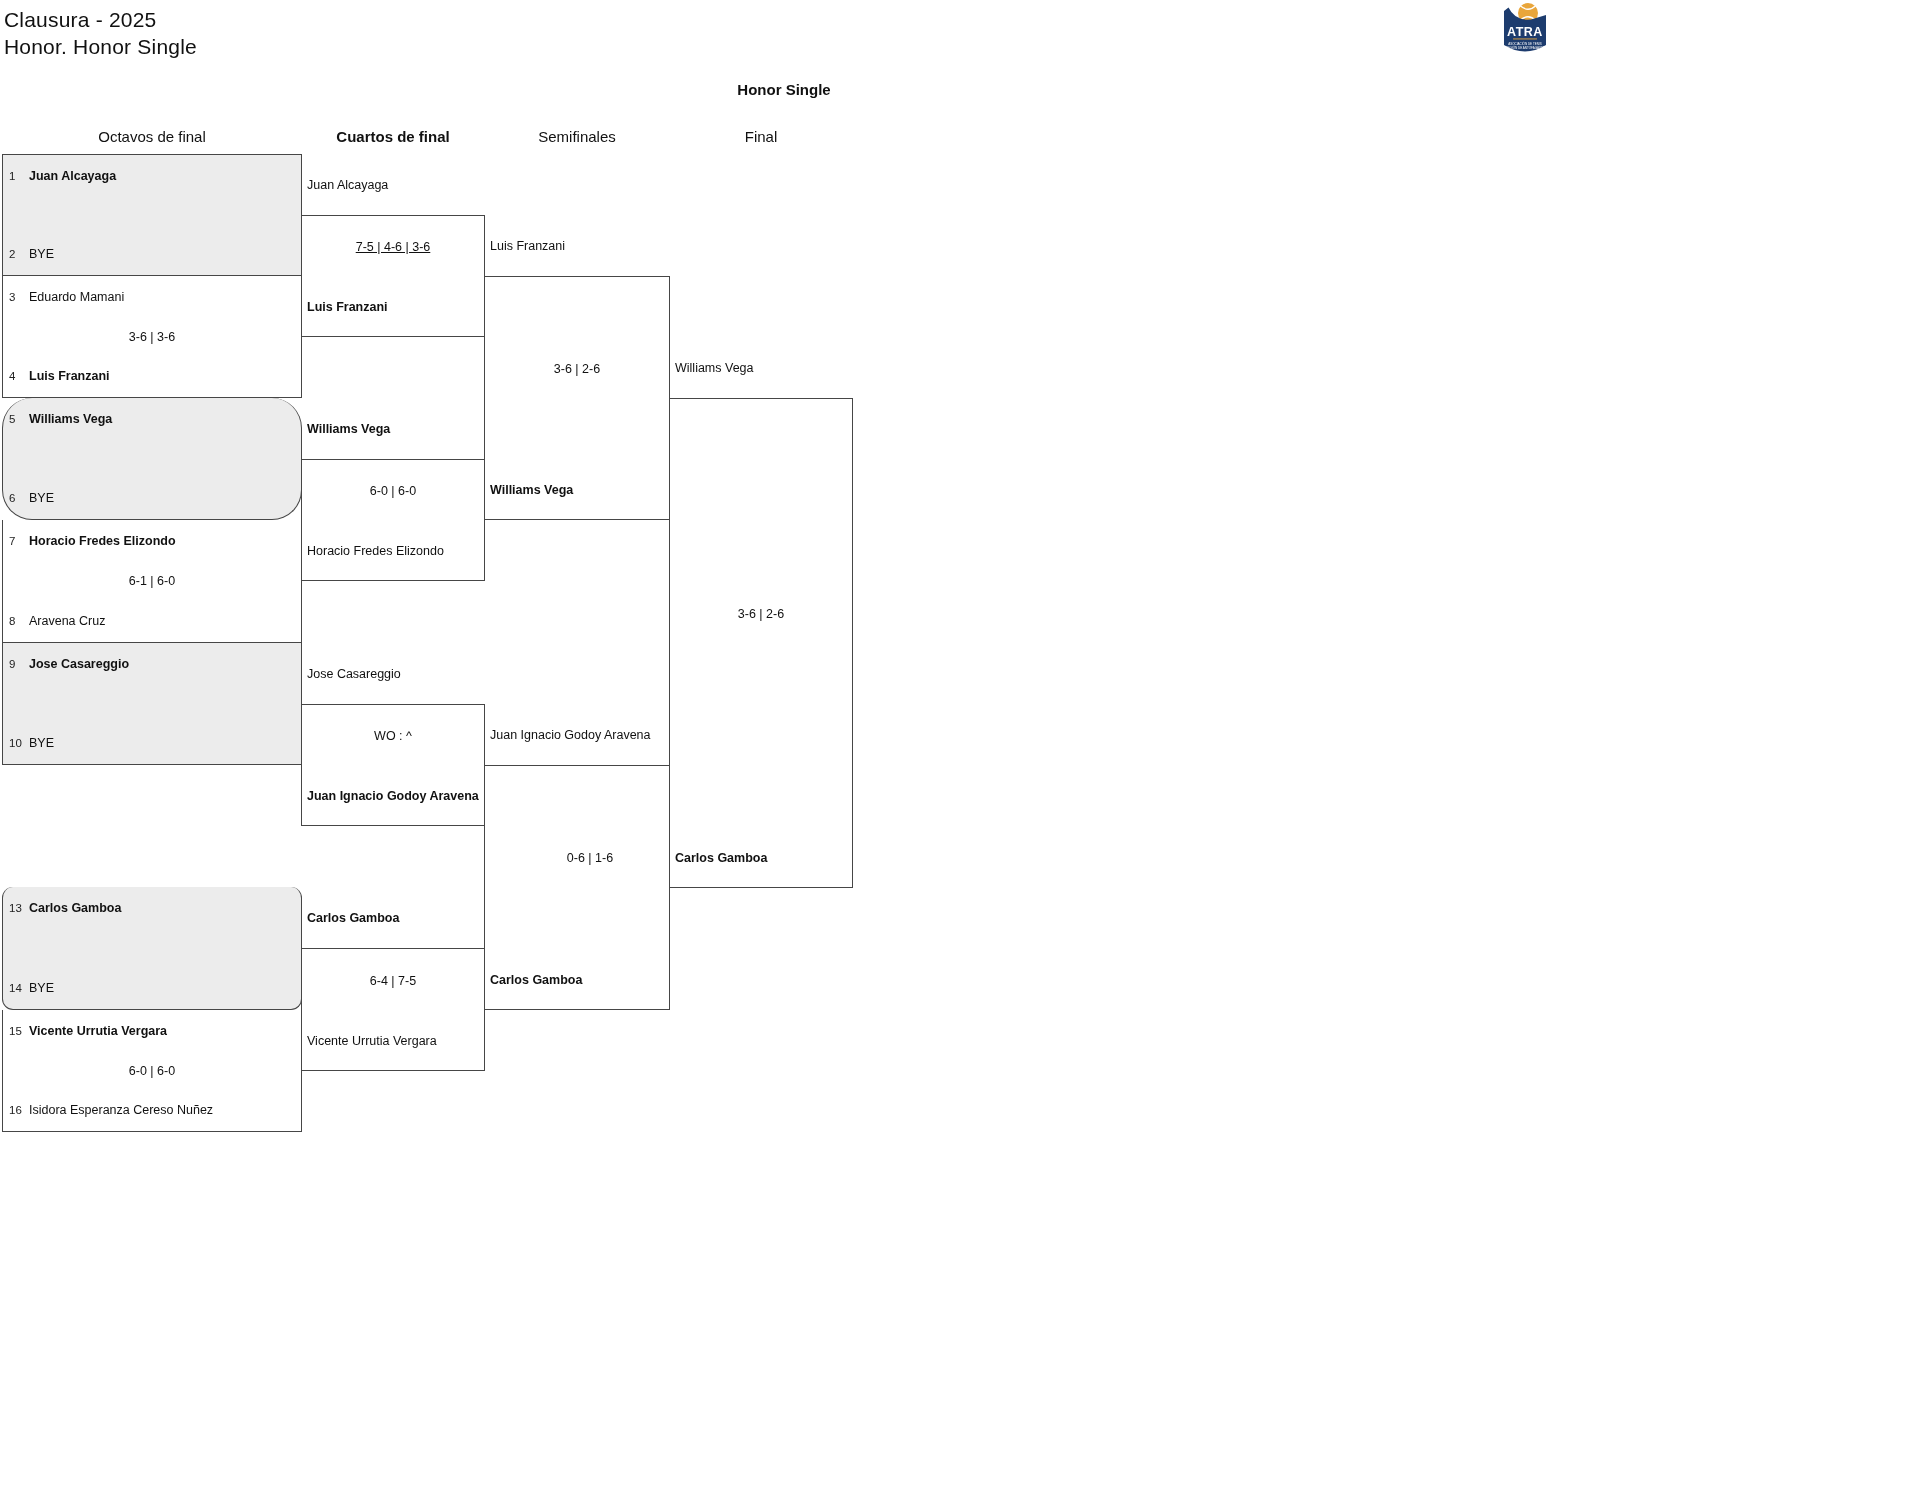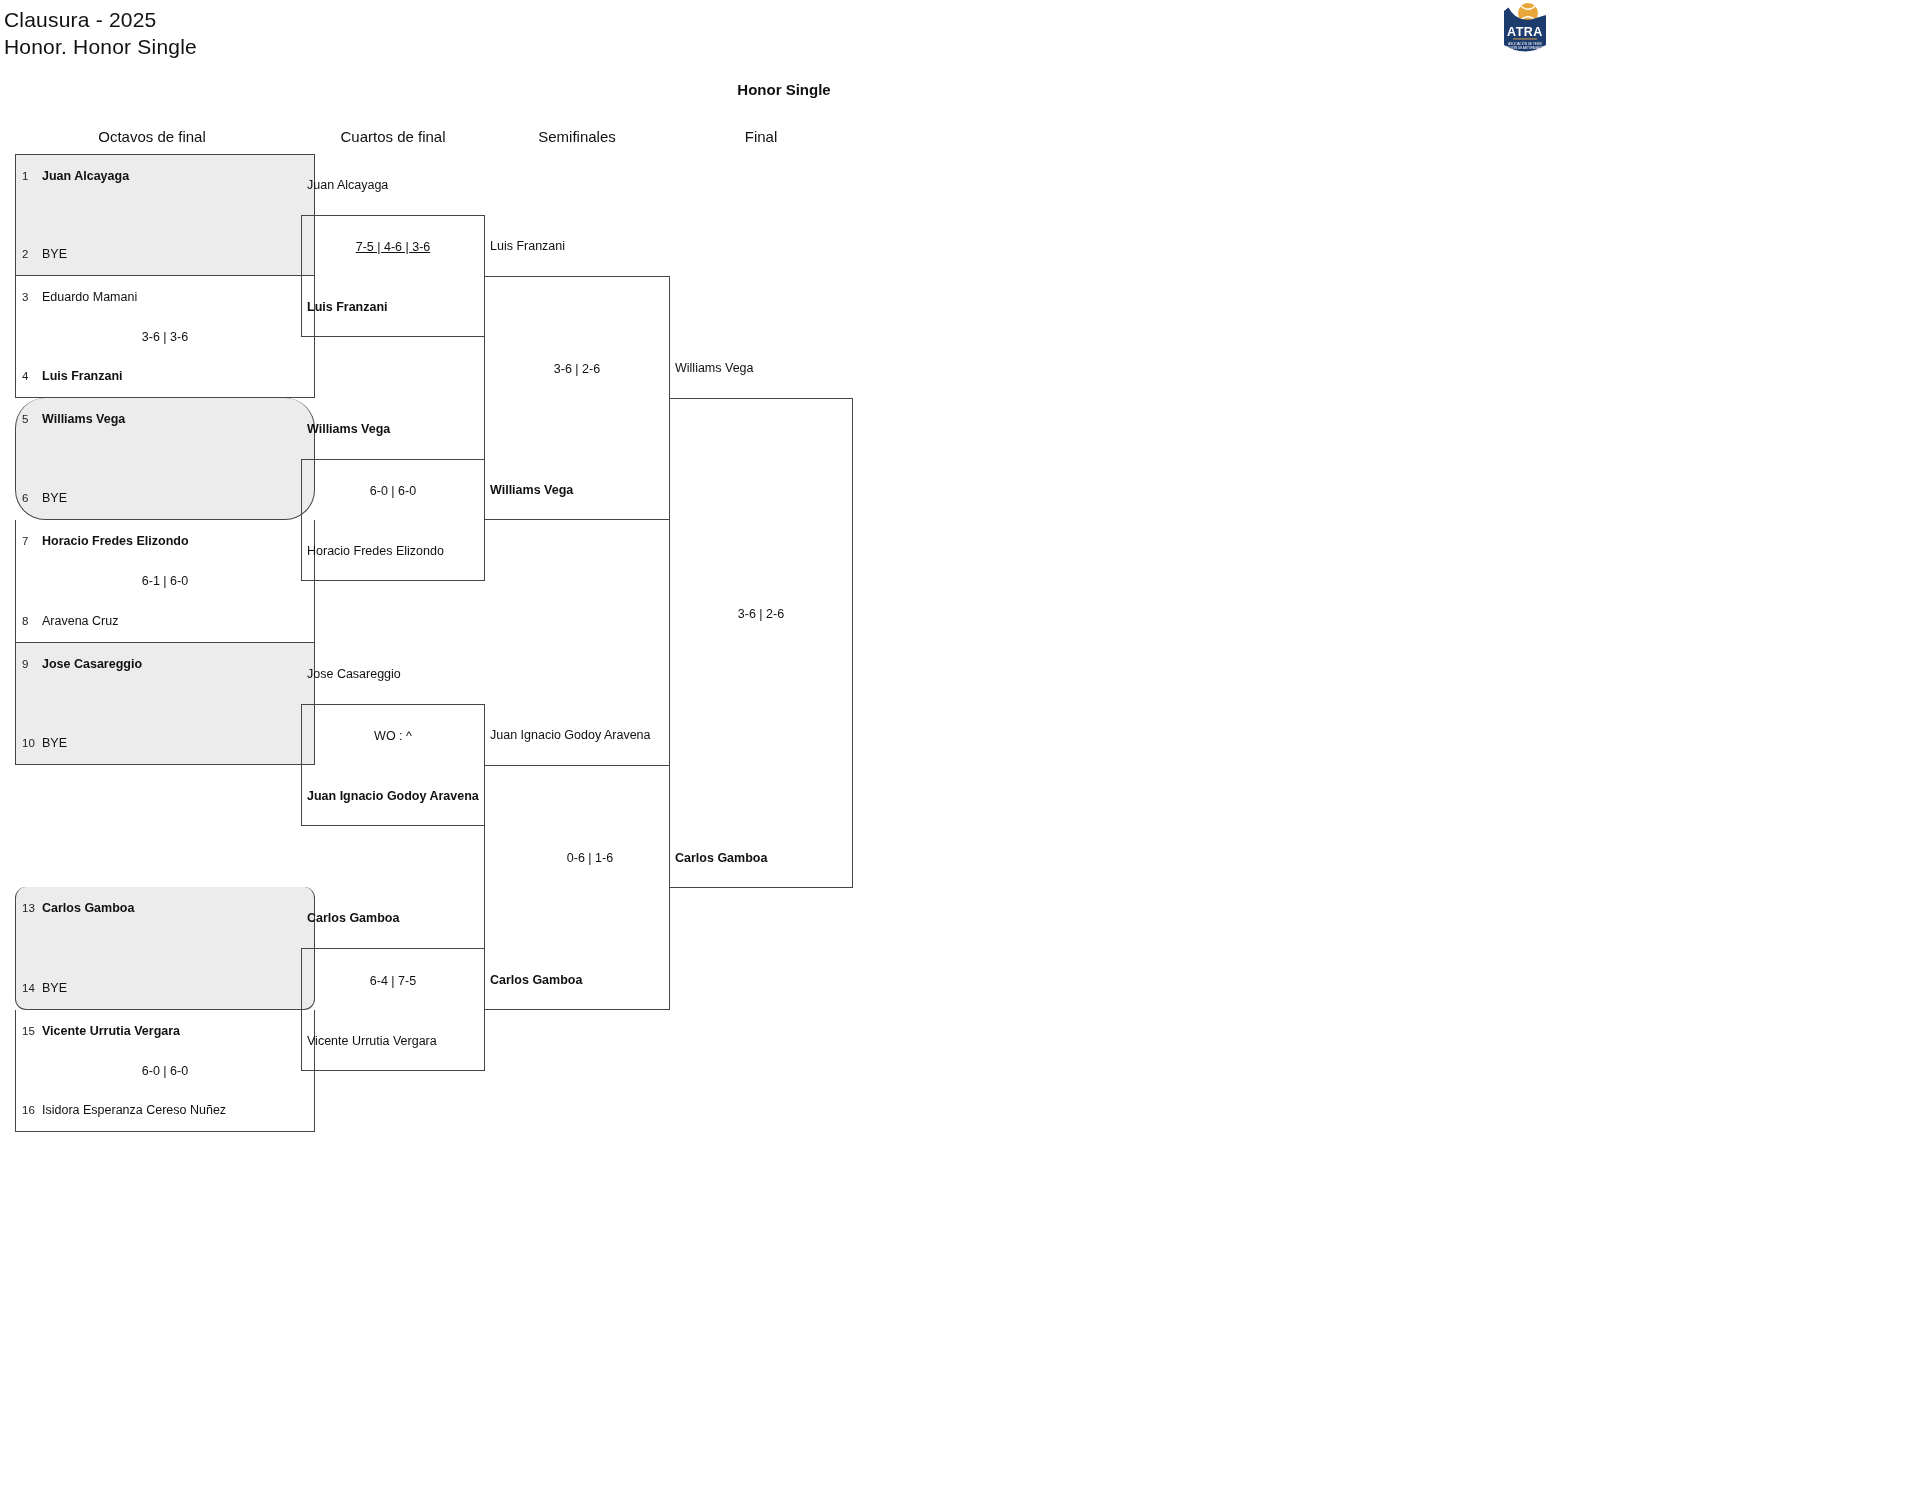--- a/index.html
+++ b/index.html
@@ -16,21 +16,21 @@
   }
   .page{position:relative;width:1920px;height:1500px;overflow:hidden;}
 
   .title-block{position:absolute;left:4px;top:6px;font-size:21px;font-weight:400;line-height:27px;letter-spacing:.2px;}
 
   .bracket-title{position:absolute;left:0;top:81px;width:1568px;text-align:center;font-size:15px;font-weight:700;}
 
   .round-header{position:absolute;top:128px;height:18px;line-height:18px;text-align:center;font-size:15px;font-weight:500;}
 
   
-  .r16{position:absolute;left:15px;width:300px;border:1px solid var(--border);border-top:none;background:#fff;}
+  .r16{position:absolute;left:2px;width:300px;border:1px solid var(--border);border-top:none;background:#fff;}
   .r16.first{border-top:1px solid var(--border);}
   .r16.bye{background:var(--bye_fill);}
   .slot{position:absolute;left:6px;white-space:nowrap;height:18px;line-height:18px;font-size:12.5px;}
   .slot.top{top:12px;}
   .slot.bottom{bottom:12px;}
   .seed{display:inline-block;min-width:13px;margin-right:7px;font-size:11.5px;color:#222;}
   .mscore{position:absolute;top:50%;transform:translateY(-50%);left:0;width:100%;text-align:center;font-size:12.5px;}
 
   
   .mbox{position:absolute;border:1px solid var(--border);background:transparent;}
@@ -62,21 +62,21 @@
       <text x="23" y="34" fill="#ffffff" font-size="12.5" font-weight="bold" text-anchor="middle" font-family="Liberation Sans, sans-serif" letter-spacing="0.5">ATRA</text>
       <rect x="11" y="36.5" width="24" height="0.9" fill="#e9a63b"></rect>
       <text x="23" y="42.5" fill="#ffffff" font-size="3" text-anchor="middle" font-family="Liberation Sans, sans-serif">ASOCIACIÓN DE TENIS</text>
       <text x="23" y="46.8" fill="#ffffff" font-size="3" text-anchor="middle" font-family="Liberation Sans, sans-serif">REGIÓN DE ANTOFAGASTA</text>
     </svg>
   </div>
 
   <div class="bracket-title">Honor Single</div>
 
   <div class="round-header" style="left:2px;width:300px;">Octavos de final</div>
-  <div class="round-header" style="left:301px;width:184px;">Cuartos de final</div>
+  <div class="round-header" style="left:301px;width:184px;font-weight:bold;">Cuartos de final</div>
   <div class="round-header" style="left:484px;width:186px;">Semifinales</div>
   <div class="round-header" style="left:669px;width:184px;">Final</div>
 
   <div class="r16 first bye" style="top:154px;height:122px;">
     <div class="slot top">
       <span class="seed">1</span><span class="pname winner">Juan Alcayaga</span>
     </div>
     <div class="mscore"></div>
     <div class="slot bottom">
       <span class="seed">2</span><span class="pname">BYE</span>

